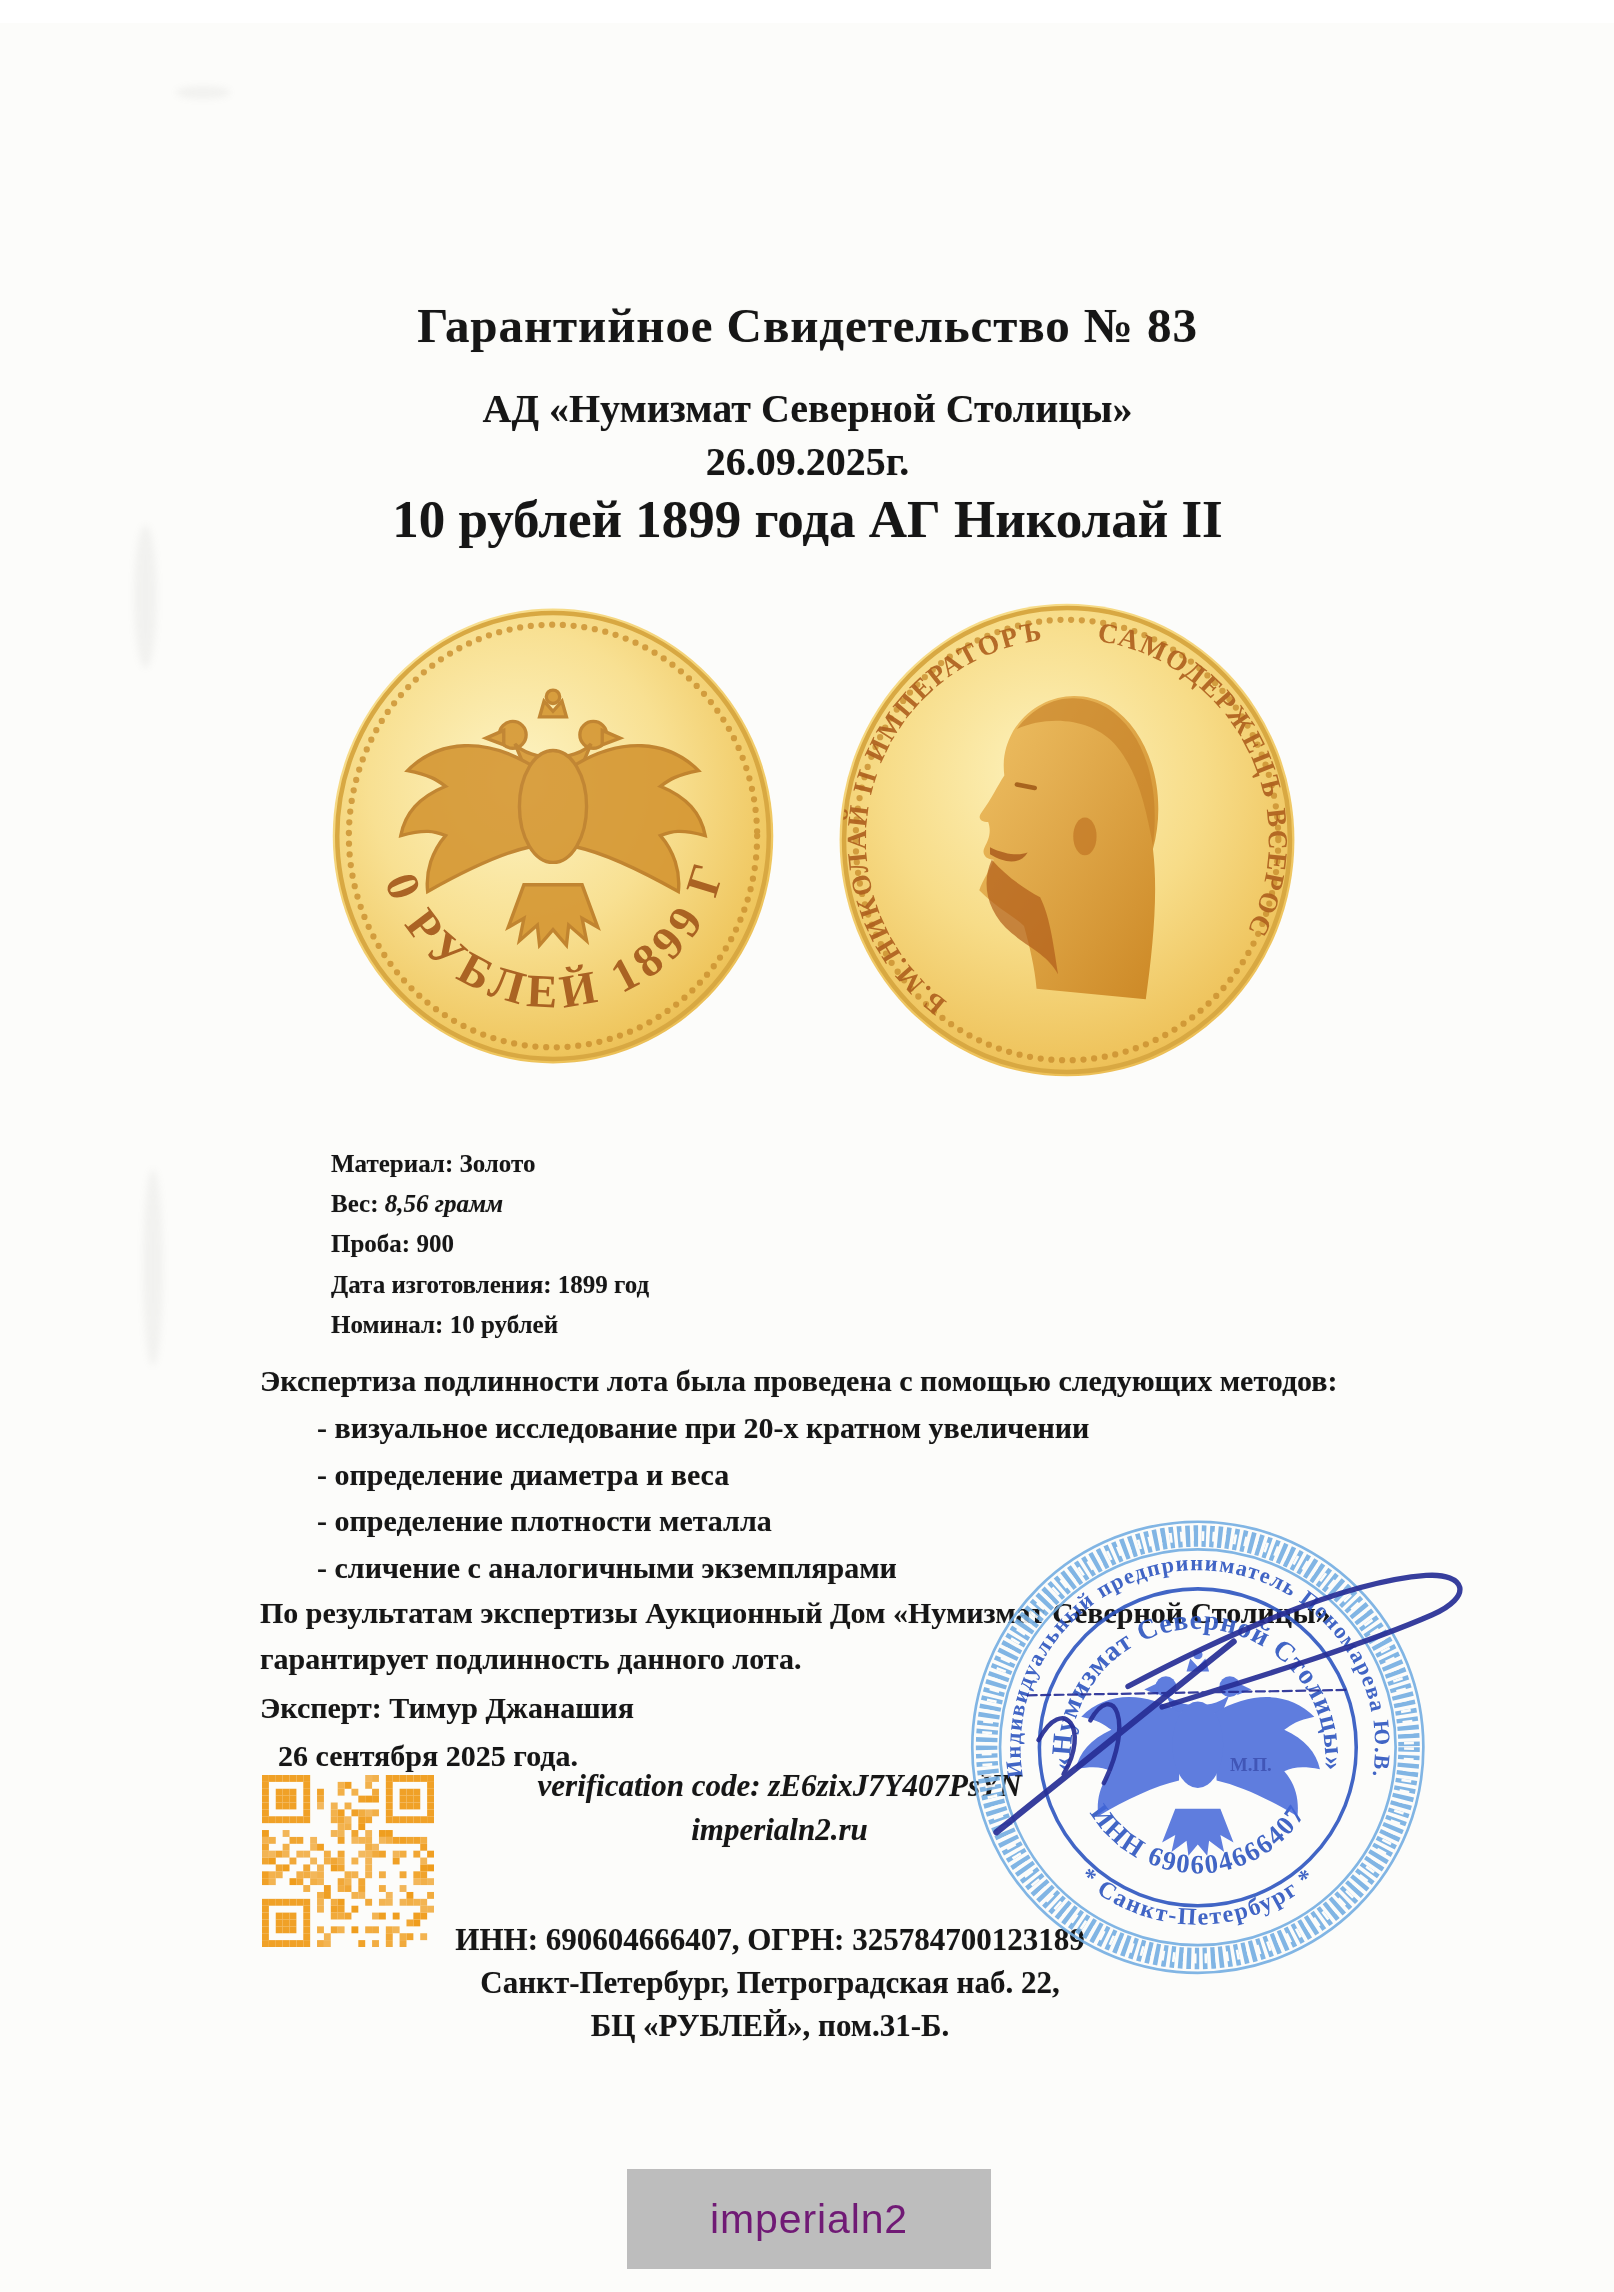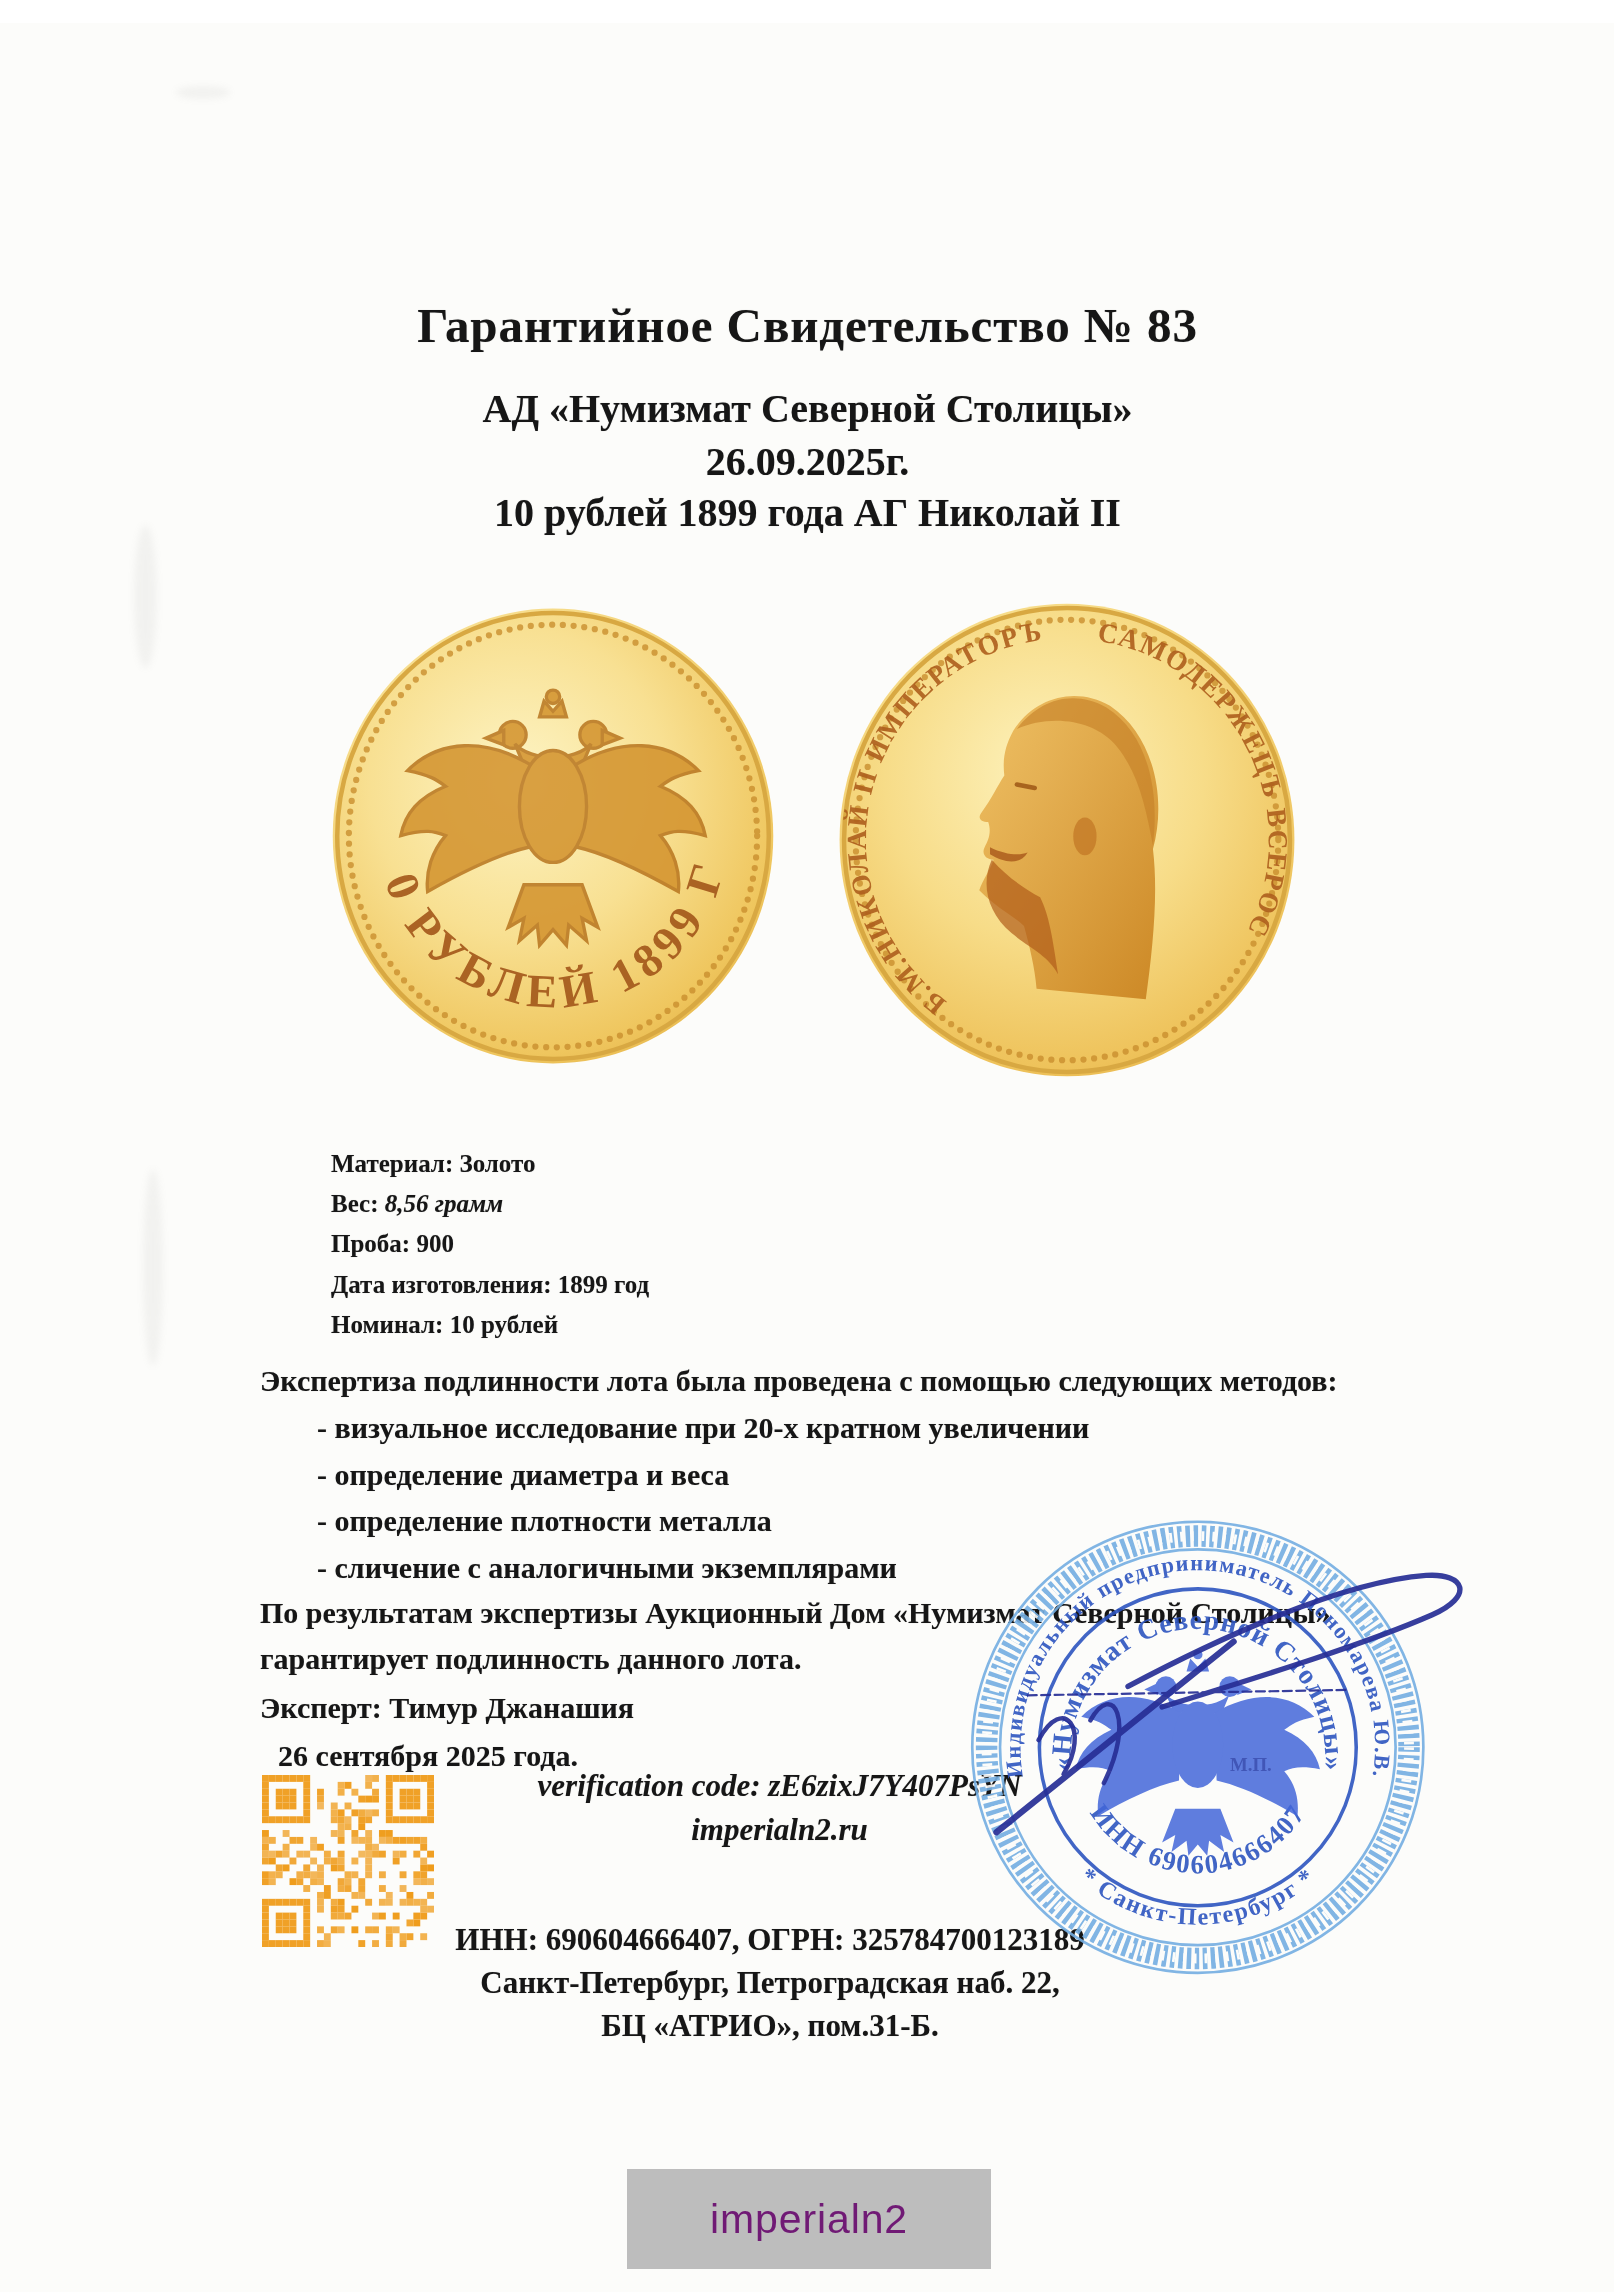--- a/index.html
+++ b/index.html
@@ -4,21 +4,21 @@
 <style>
   html,body{margin:0;padding:0;background:#ffffff;}
   #page{position:relative;width:1615px;height:2293px;background:#fcfcfa;overflow:hidden;
         font-family:"Liberation Serif",serif;color:#141414;margin-top:23px;}
   .t{position:absolute;font-weight:700;white-space:nowrap;color:#161616;
      text-shadow:0 0 0.9px rgba(20,20,20,.28);}
   .center{left:0;width:1615px;text-align:center;}
   .title1{top:274px;font-size:49px;letter-spacing:0.9px;}
   .title2{top:362px;font-size:40px;}
   .title3{top:415px;font-size:40px;}
-  .title4{top:466px;font-size:40px;}
+  .title4{top:466px;font-size:53px;}
   .detail{left:331px;font-size:25px;text-align:center;}
   .exp{left:260px;font-size:30px;}
   .bullet{left:317px;font-size:30px;text-align:center;}
   .italic{font-style:italic;}
   .ver{left:296px;width:967px;text-align:center;font-size:31px;font-style:italic;}
   .comp{left:322px;width:896px;text-align:center;font-size:31px;}
   .smudge{position:absolute;background:#9a9a96;opacity:.10;border-radius:50%;filter:blur(3.6px);}
   #watermark{position:absolute;left:627px;top:2146px;width:364px;height:100px;background:#bdbdbd;
              display:flex;align-items:center;justify-content:center;}
   #watermark span{font-family:"Liberation Sans",sans-serif;font-size:41px;color:#701a75;
@@ -419,21 +419,21 @@
       <rect x="1" y="24" width="1" height="1" fill="#ef9c1b" opacity="0.95"></rect>
       <rect x="2" y="24" width="1" height="1" fill="#ef9c1b" opacity="0.95"></rect>
       <rect x="3" y="24" width="1" height="1" fill="#ef9c1b" opacity="0.95"></rect>
       <rect x="4" y="24" width="1" height="1" fill="#ef9c1b" opacity="0.95"></rect>
       <rect x="5" y="24" width="1" height="1" fill="#ef9c1b" opacity="0.95"></rect>
       <rect x="6" y="24" width="1" height="1" fill="#ef9c1b" opacity="0.95"></rect>
     </svg>
 
   <div class="t comp" style="top:1899px">ИНН: 690604666407, ОГРН: 325784700123189</div>
   <div class="t comp" style="top:1942px">Санкт-Петербург, Петроградская наб. 22,</div>
-  <div class="t comp" style="top:1985px">БЦ «АТРИО», пом.31-Б.</div>
+  <div class="t comp" style="top:1985px">БЦ «РУБЛЕЙ», пом.31-Б.</div>
 
   <svg id="stamp" style="left:949px;top:1484px;" width="537" height="502" viewBox="-278 -268 600 560">
     <g opacity=".9">
       <circle cx="0" cy="0" r="252" fill="none" stroke="#74aee2" stroke-width="3"></circle>
       <circle cx="0" cy="0" r="221" fill="none" stroke="#74aee2" stroke-width="3"></circle>
       <circle cx="0" cy="0" r="236" fill="none" stroke="#74aee2" stroke-width="24" stroke-dasharray="5 4"></circle>
       <circle cx="0" cy="0" r="236" fill="none" stroke="#fcfcfa" stroke-width="11" stroke-dasharray="3 9"></circle>
       <circle cx="0" cy="0" r="177" fill="none" stroke="#2d55c0" stroke-width="4"></circle>
       <path id="stOutTop" d="M -186 68 A 198 198 0 1 1 186 68" fill="none"></path>
       <path id="stOutBot" d="M -186 68 A 198 198 0 0 0 186 68" fill="none"></path>

